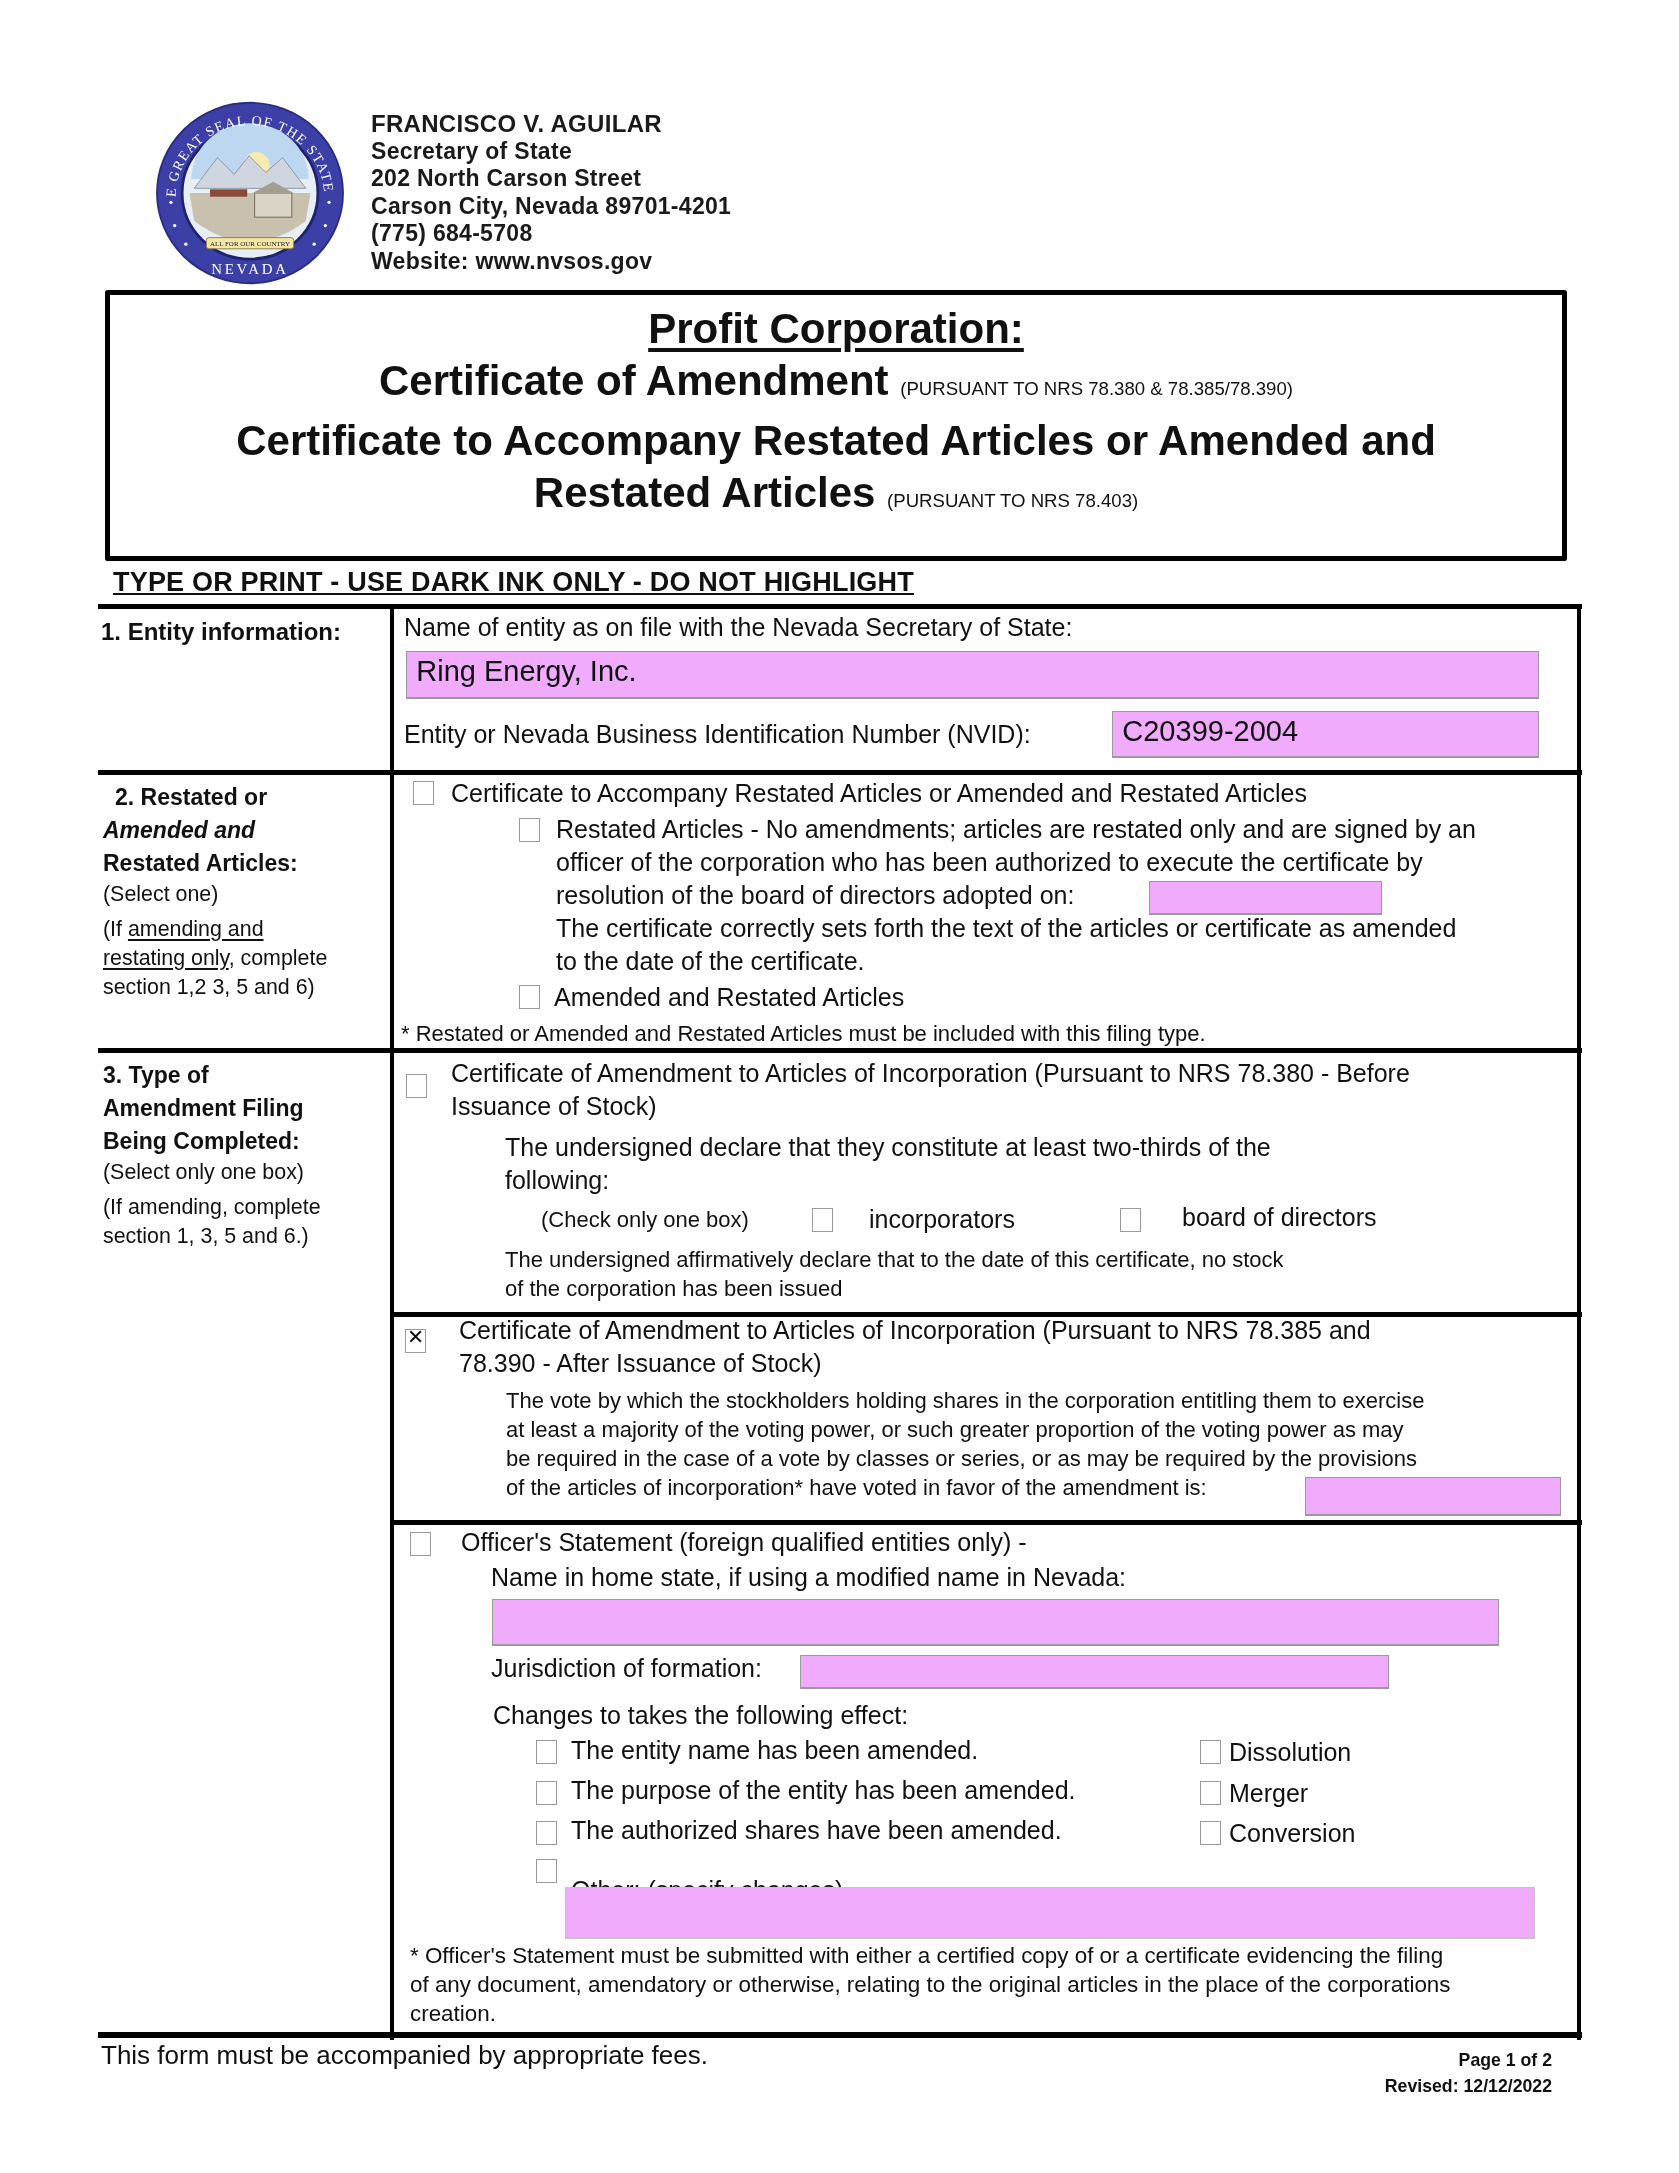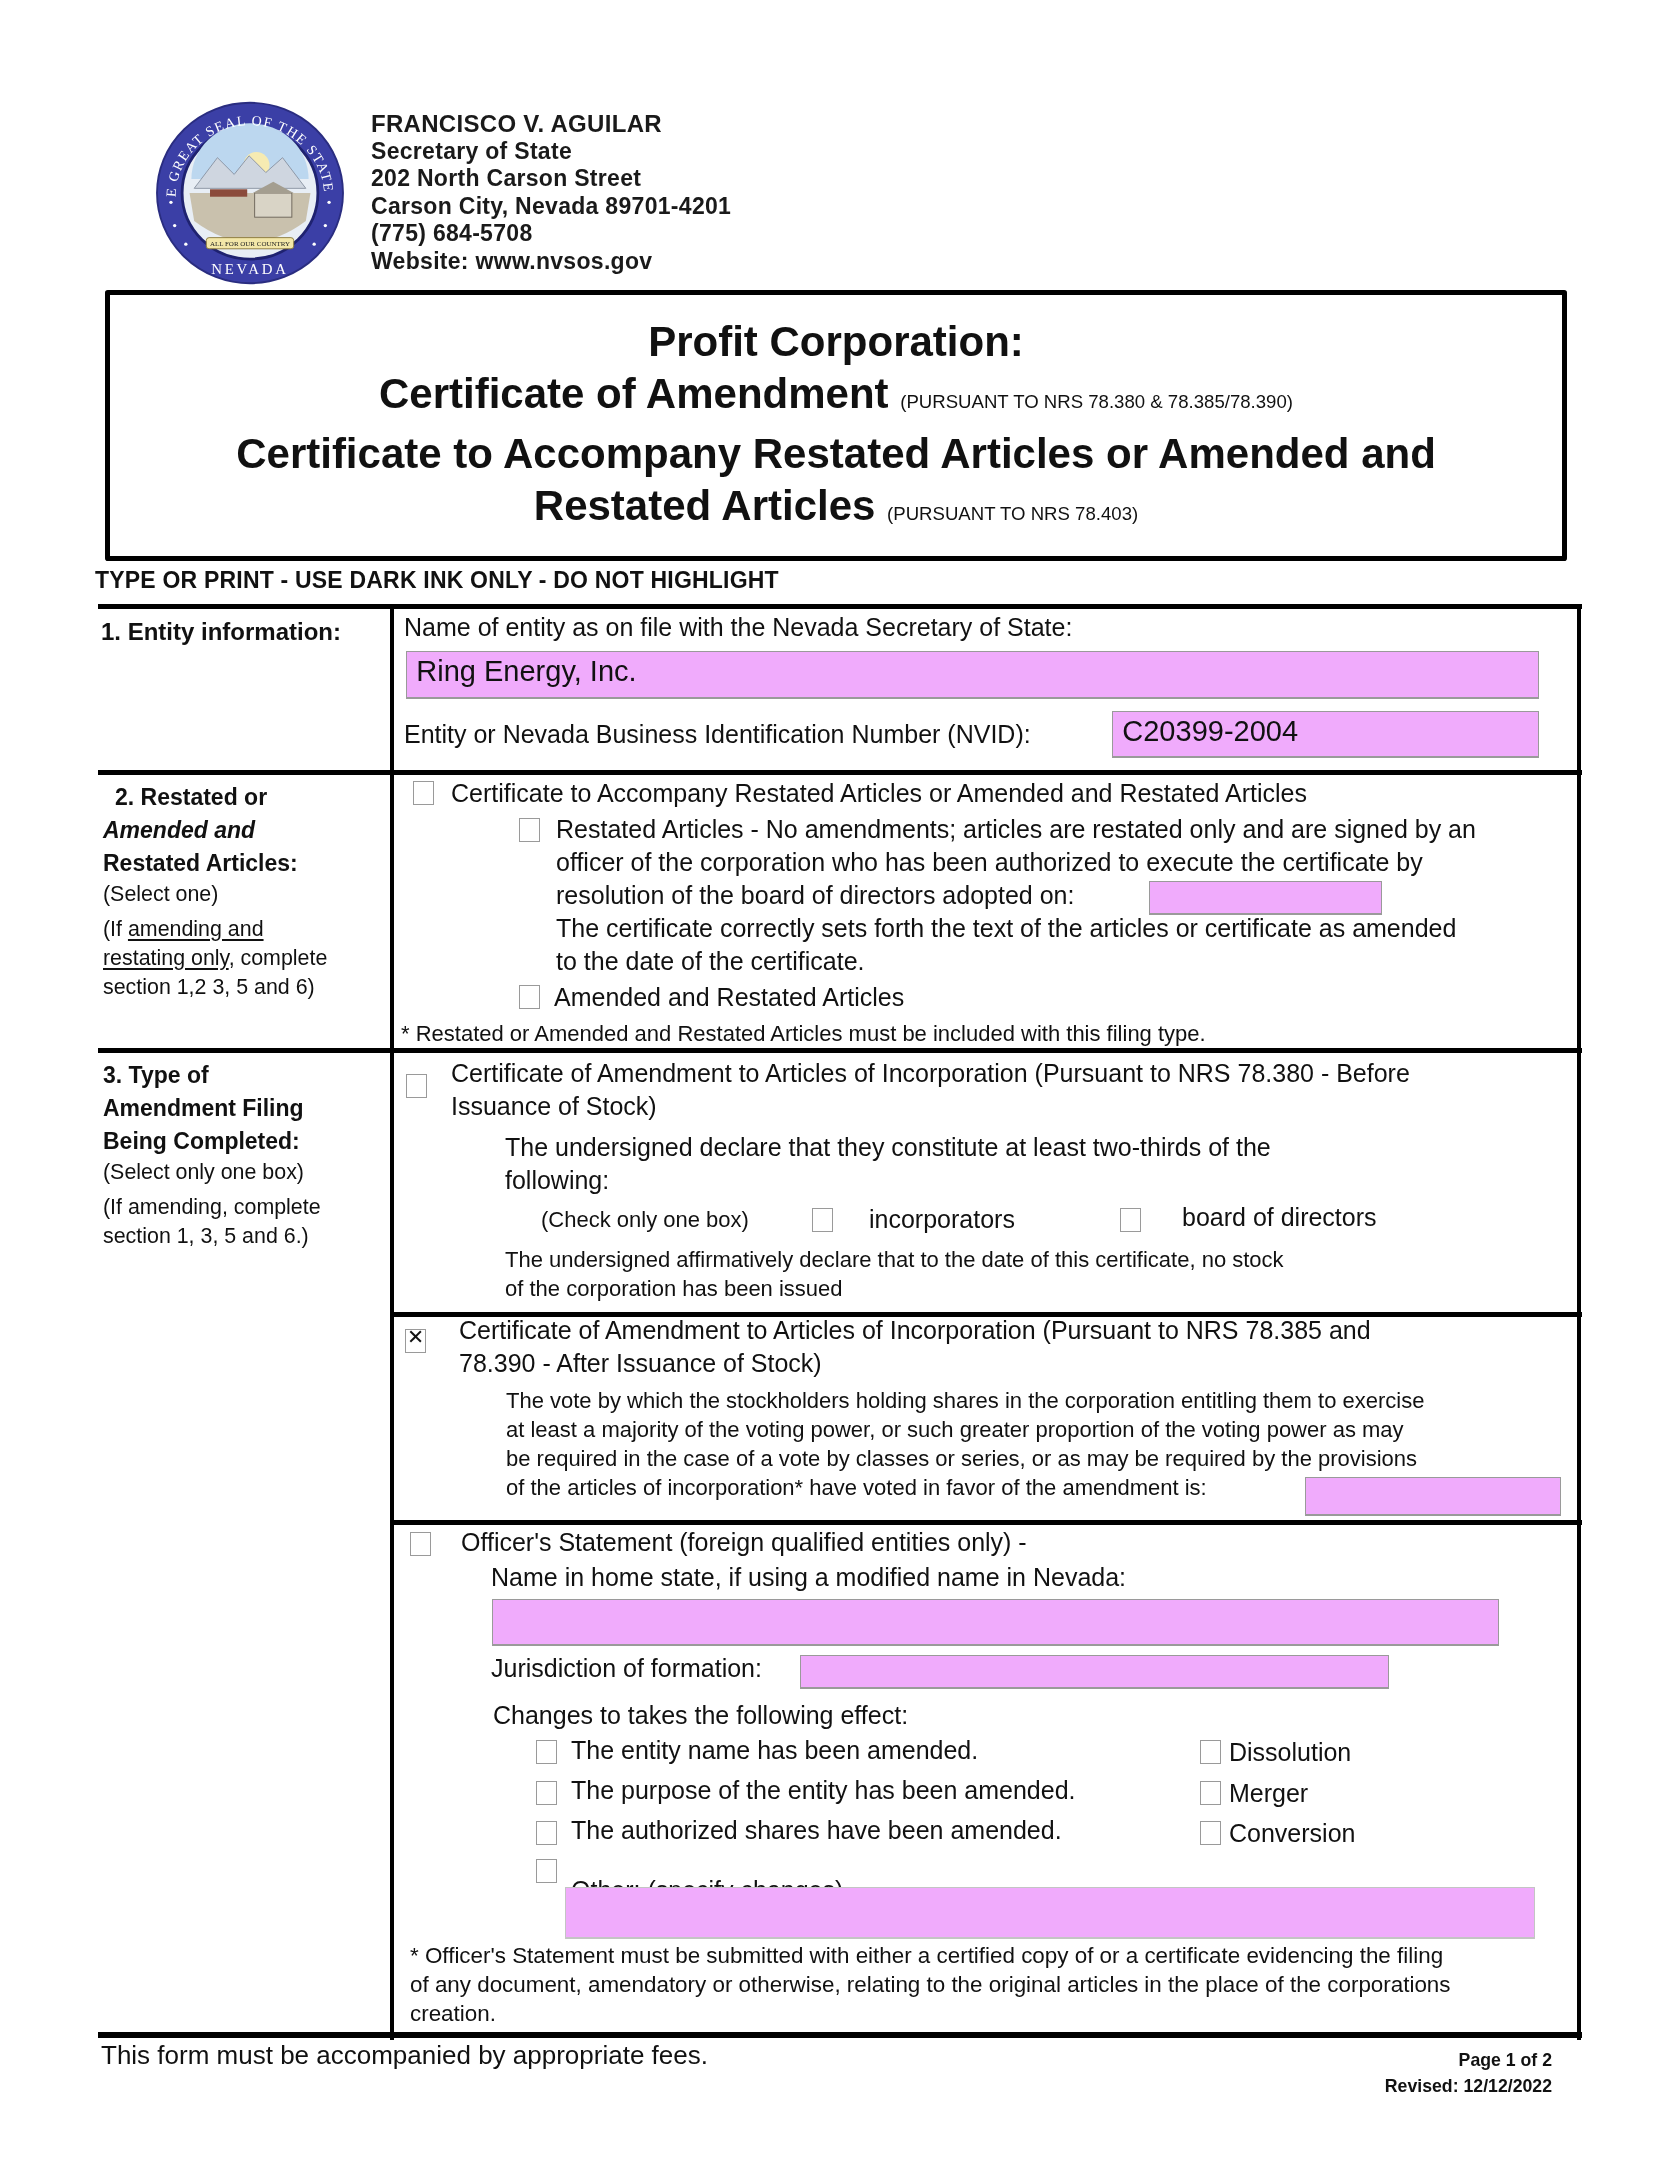--- a/index.html
+++ b/index.html
@@ -7,24 +7,24 @@
     width: 1680px; height: 2174px; position: relative; overflow: hidden;
     font-family: "Liberation Sans", "DejaVu Sans", sans-serif; color: #111;
   }
   .abs { position: absolute; }
   
   .seal { left: 152px; top: 100px; width: 196px; height: 186px; }
   .agency { left: 371px; top: 110px; font-size: 23px; line-height: 27.5px; font-weight: bold; color: #1a1a1a; letter-spacing: 0.3px; }
   .agency .name { font-size: 24px; }
   
   .titlebox { left: 105px; top: 290px; width: 1452px; height: 261px; border: 5.6px solid #000; border-radius: 2.8px; text-align: center; }
-  .titlebox .t1 { font-size: 42px; font-weight: bold; text-underline-offset: 4.7px; margin-top: 21px; line-height: 52px; }
+  .titlebox .t1 { font-size: 42px; font-weight: bold; text-decoration: underline; text-underline-offset: 4.7px; margin-top: 8px; line-height: 52px; }
   .titlebox .tl { font-size: 42px; font-weight: bold; line-height: 52px; white-space: nowrap; }
   .titlebox .small { font-size: 18.6px; font-weight: normal; }
-  .instr { left: 95px; top: 567px; font-size: 23px; font-weight: bold; letter-spacing: 0.2px; }
+  .instr { left: 113px; top: 567px; font-size: 27px; font-weight: bold; letter-spacing: 0.2px; text-decoration: underline; }
   
   .hline { position: absolute; background: #000; }
   .vline { position: absolute; background: #000; }
   .lbl { position: absolute; font-size: 23px; line-height: 33px; }
   .lbl .sub { font-size: 21.4px; line-height: 29px; }
   .txt { position: absolute; font-size: 25px; line-height: 33px; white-space: nowrap; }
   .txt.sm { font-size: 22px; line-height: 29px; }
   .field { position: absolute; border: 1.9px solid #9a9a9a; border-bottom-width: 2.8px; background: #f0abfc; box-sizing: border-box; font-size: 29px; line-height: 39px; padding-left: 9.3px; }
   .cb { position: absolute; width: 20.5px; height: 24px; border: 1.9px solid #9a9a9a; box-sizing: border-box; background: #fff; }
   .cb.checked::after { content: "\2715"; position: absolute; left: 0.9px; top: -4.7px; font-size: 20.5px; font-weight: bold; color: #111; }

